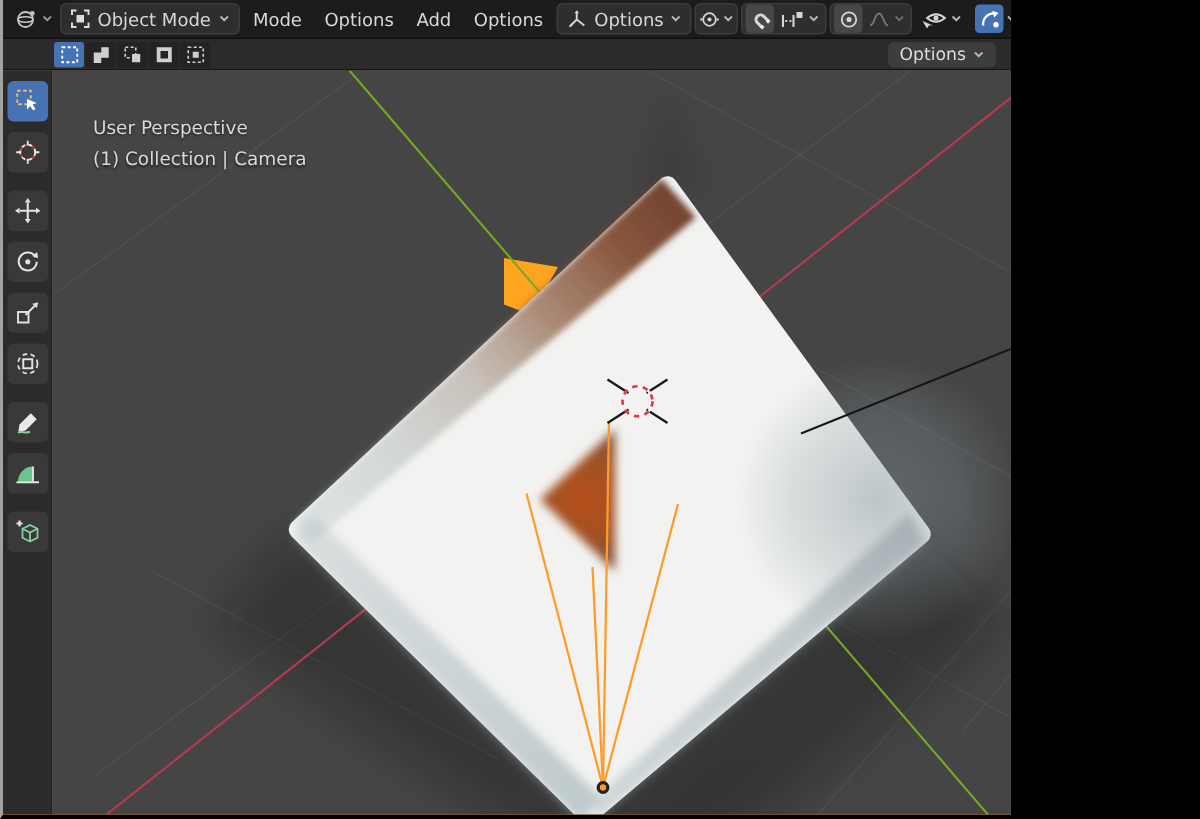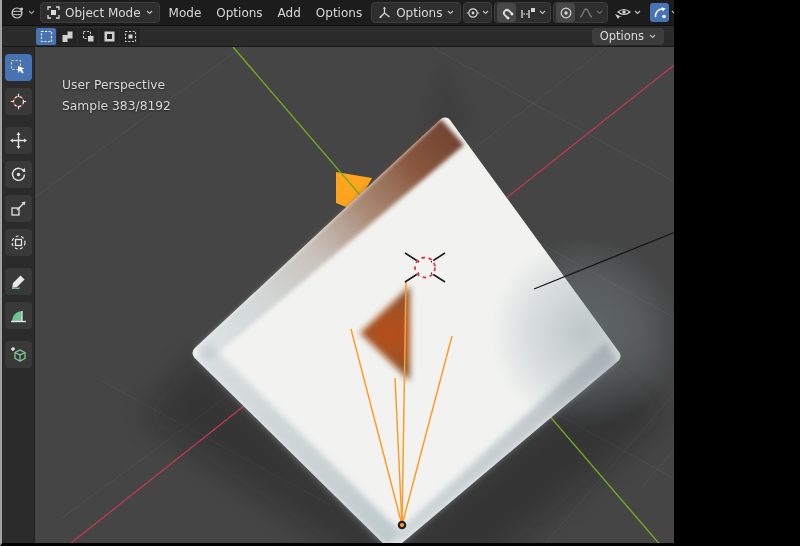--- a/index.html
+++ b/index.html
@@ -415,21 +415,21 @@
           <line x1="443" y1="281" x2="429" y2="272"></line>
         </g>
         <circle cx="423" cy="266.5" r="10" fill="none" stroke="#f2f2f2" stroke-width="1.8"></circle>
         <circle cx="423" cy="266.5" r="10" fill="none" stroke="#d63b47" stroke-width="1.8" stroke-dasharray="3.6 3.6"></circle>
         <path d="M423 262.5v8 M419 266.5h8" stroke="#f2f2f2" stroke-width="1.2"></path>
       </g>
     </svg>
 
     <div class="ovtext">
       <div>User Perspective</div>
-      <div>Sample 383/8192</div>
+      <div>(1) Collection | Camera</div>
     </div>
 
     <svg class="gizmo" width="100" height="90" viewBox="700 50 100 90">
       <line x1="732" y1="74" x2="750" y2="97" stroke="#7fb328" stroke-width="2.4"></line>
       <line x1="775" y1="78" x2="750" y2="97" stroke="#d8475f" stroke-width="2.4"></line>
       <circle cx="748" cy="87" r="8" fill="rgba(45,55,75,0.35)" stroke="#4a8ee0" stroke-width="2"></circle>
       <circle cx="725" cy="116" r="8" fill="rgba(70,45,48,0.35)" stroke="#b84052" stroke-width="2"></circle>
       <circle cx="768" cy="120" r="8" fill="rgba(55,65,38,0.35)" stroke="#74a523" stroke-width="2"></circle>
       <g>
         <circle cx="732" cy="74" r="9.5" fill="#84bd26"></circle>

